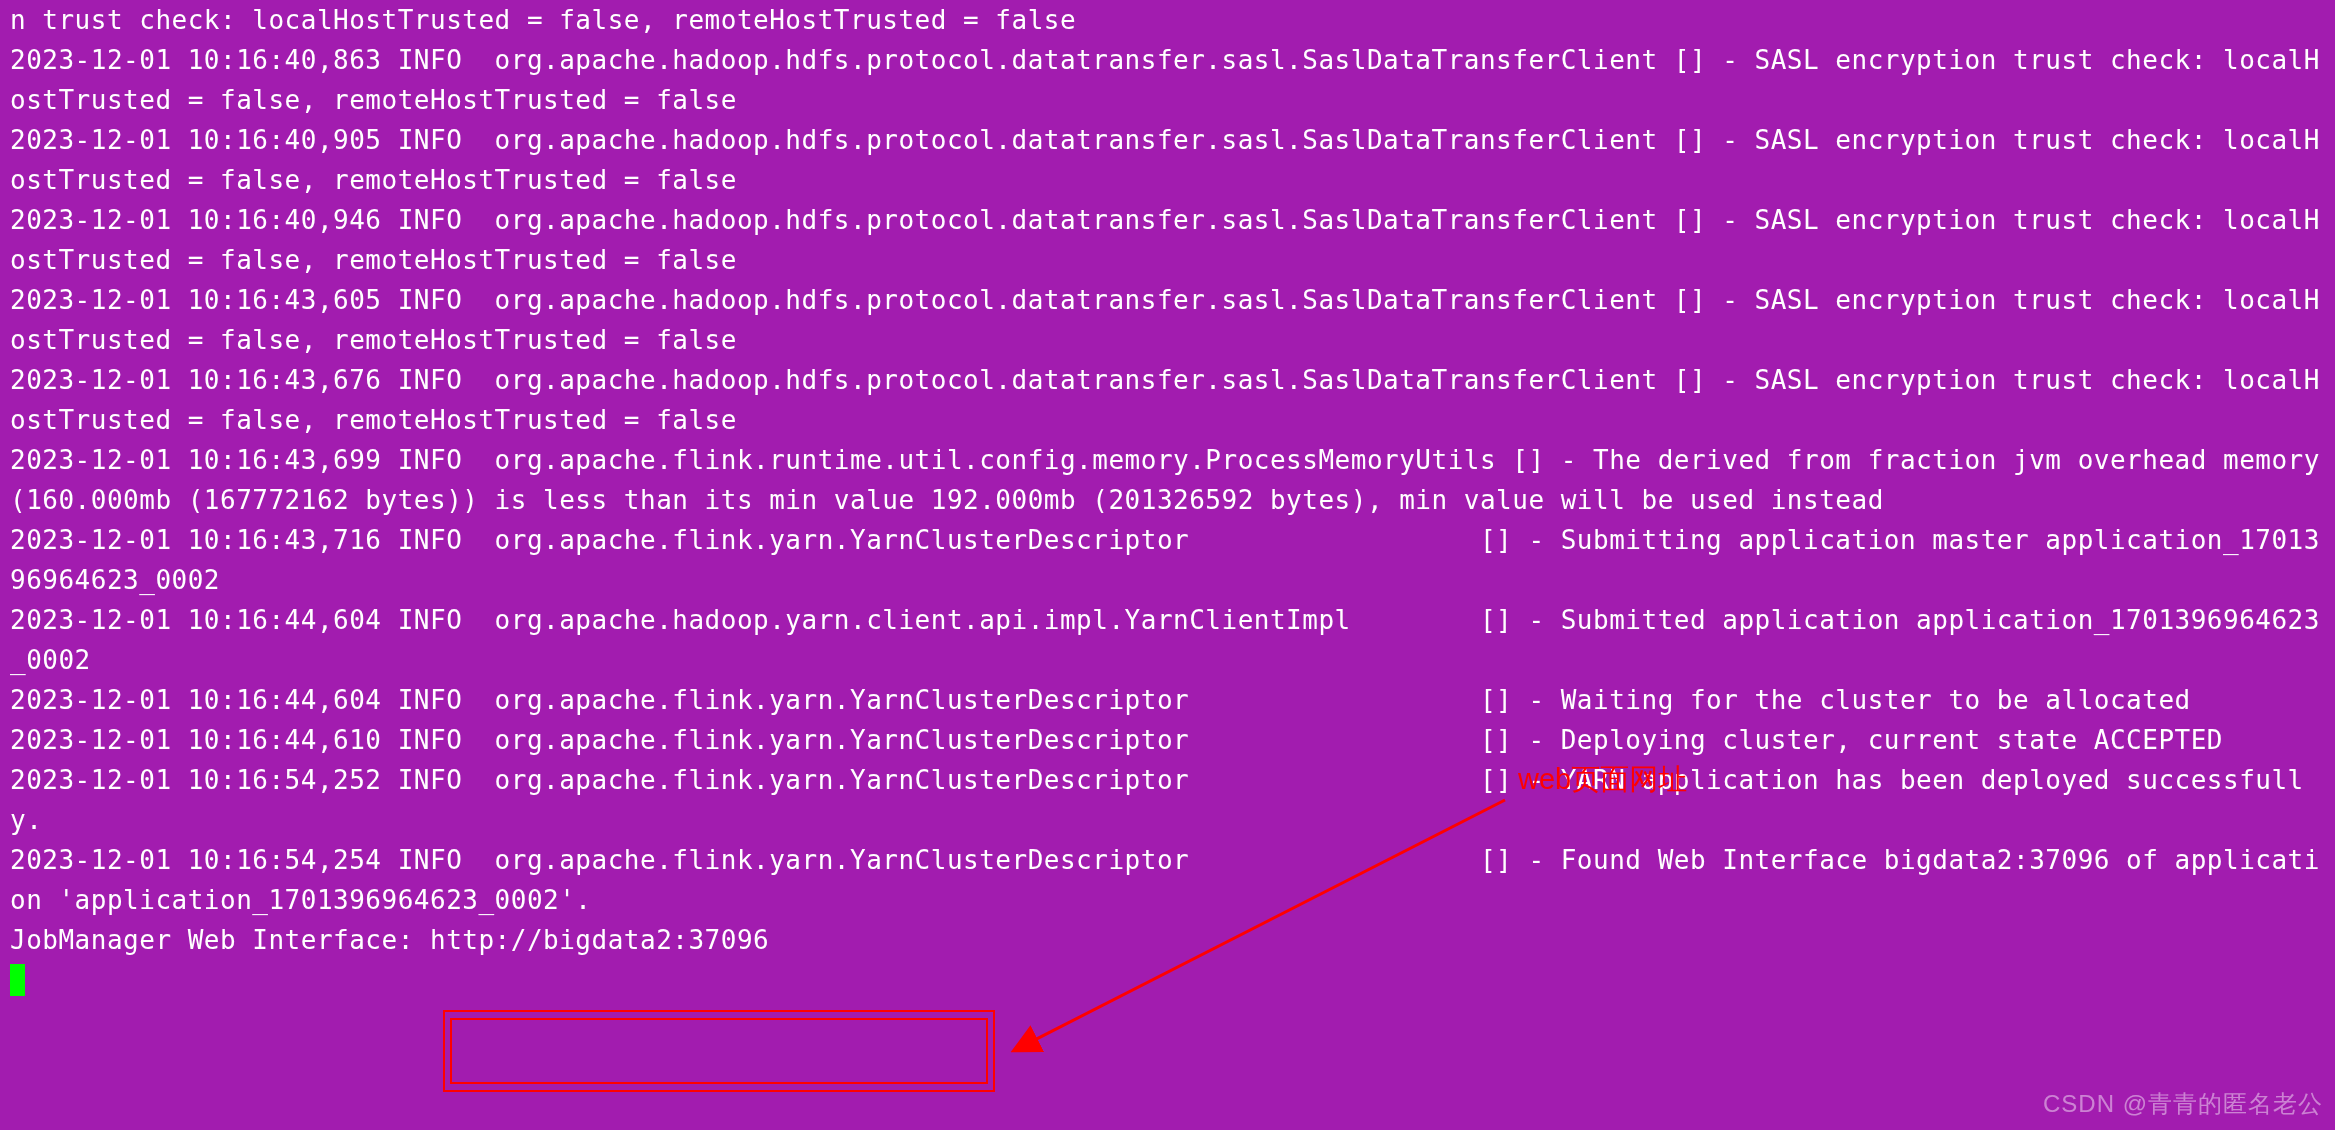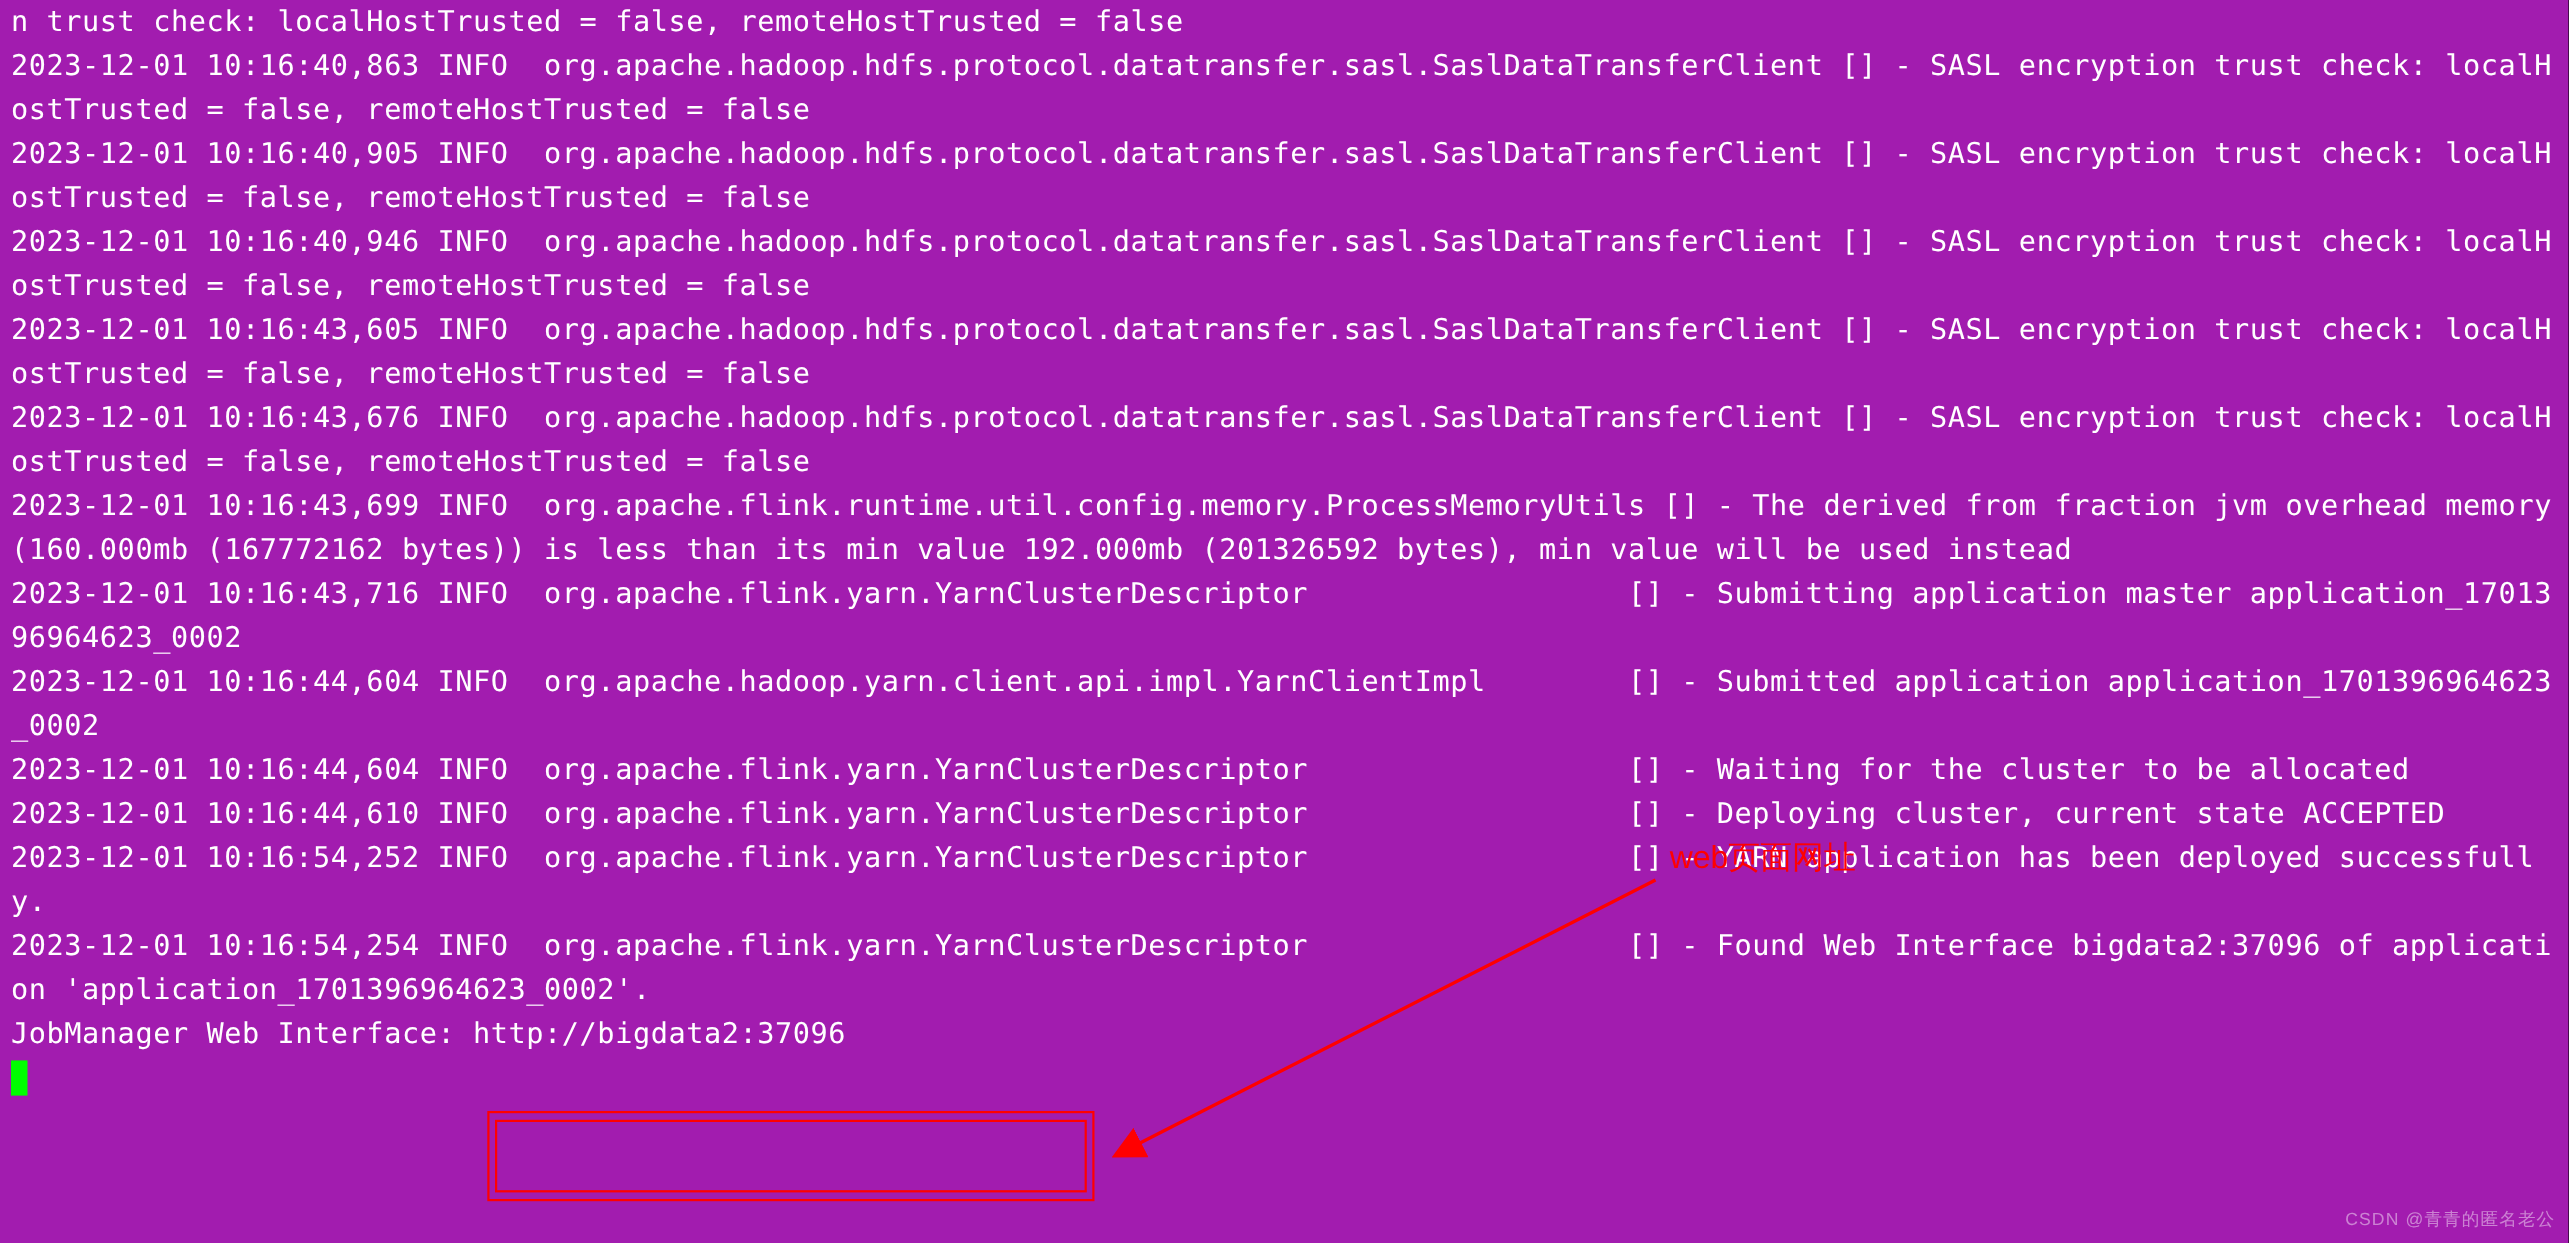--- a/index.html
+++ b/index.html
@@ -48,21 +48,21 @@
     position:absolute;
     border:2px solid #ff0000;
     pointer-events:none;
   }
   .watermark{
     position:absolute;
     right:12px;
     bottom:10px;
     color:rgba(255,255,255,0.45);
     font-family:"Microsoft YaHei","SimSun",sans-serif;
-    font-size:16px;
+    font-size:24px;
     letter-spacing:1px;
     pointer-events:none;
   }
 </style>
 </head>
 <body>
 
 <div class="term"><span>n trust check: localHostTrusted = false, remoteHostTrusted = false</span>
 <span>2023-12-01 10:16:40,863 INFO  org.apache.hadoop.hdfs.protocol.datatransfer.sasl.SaslDataTransferClient [] - SASL encryption trust check: localHostTrusted = false, remoteHostTrusted = false</span>
 <span>2023-12-01 10:16:40,905 INFO  org.apache.hadoop.hdfs.protocol.datatransfer.sasl.SaslDataTransferClient [] - SASL encryption trust check: localHostTrusted = false, remoteHostTrusted = false</span>

